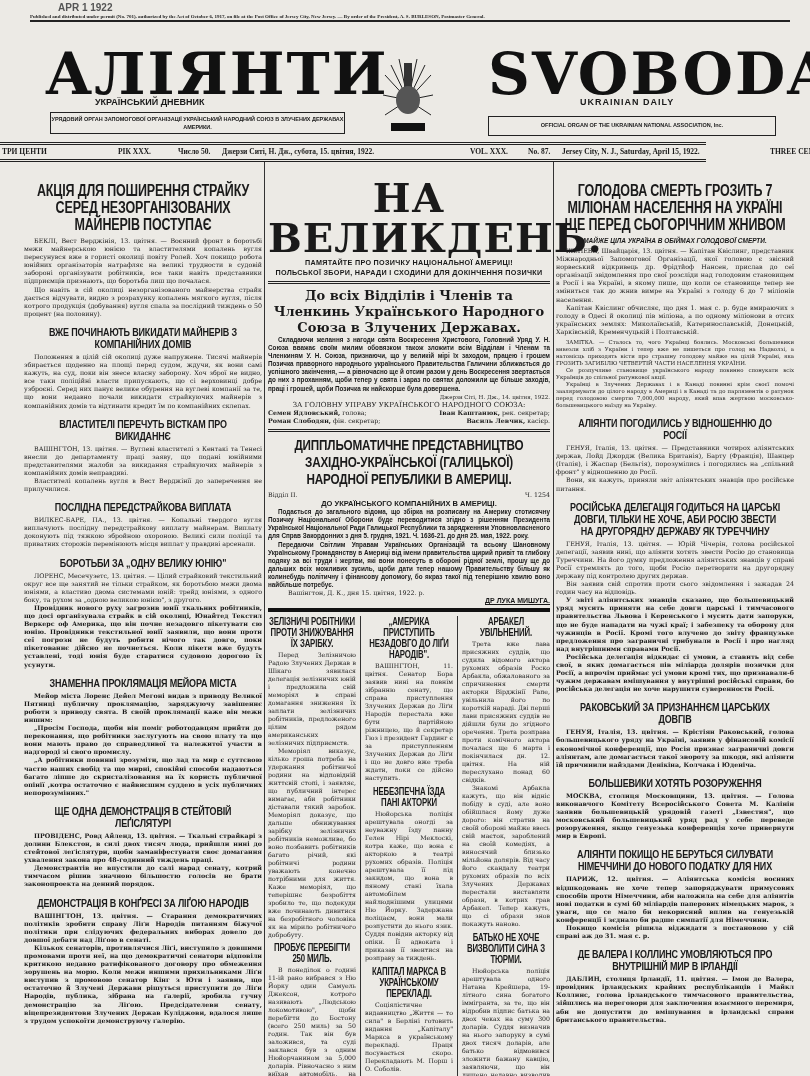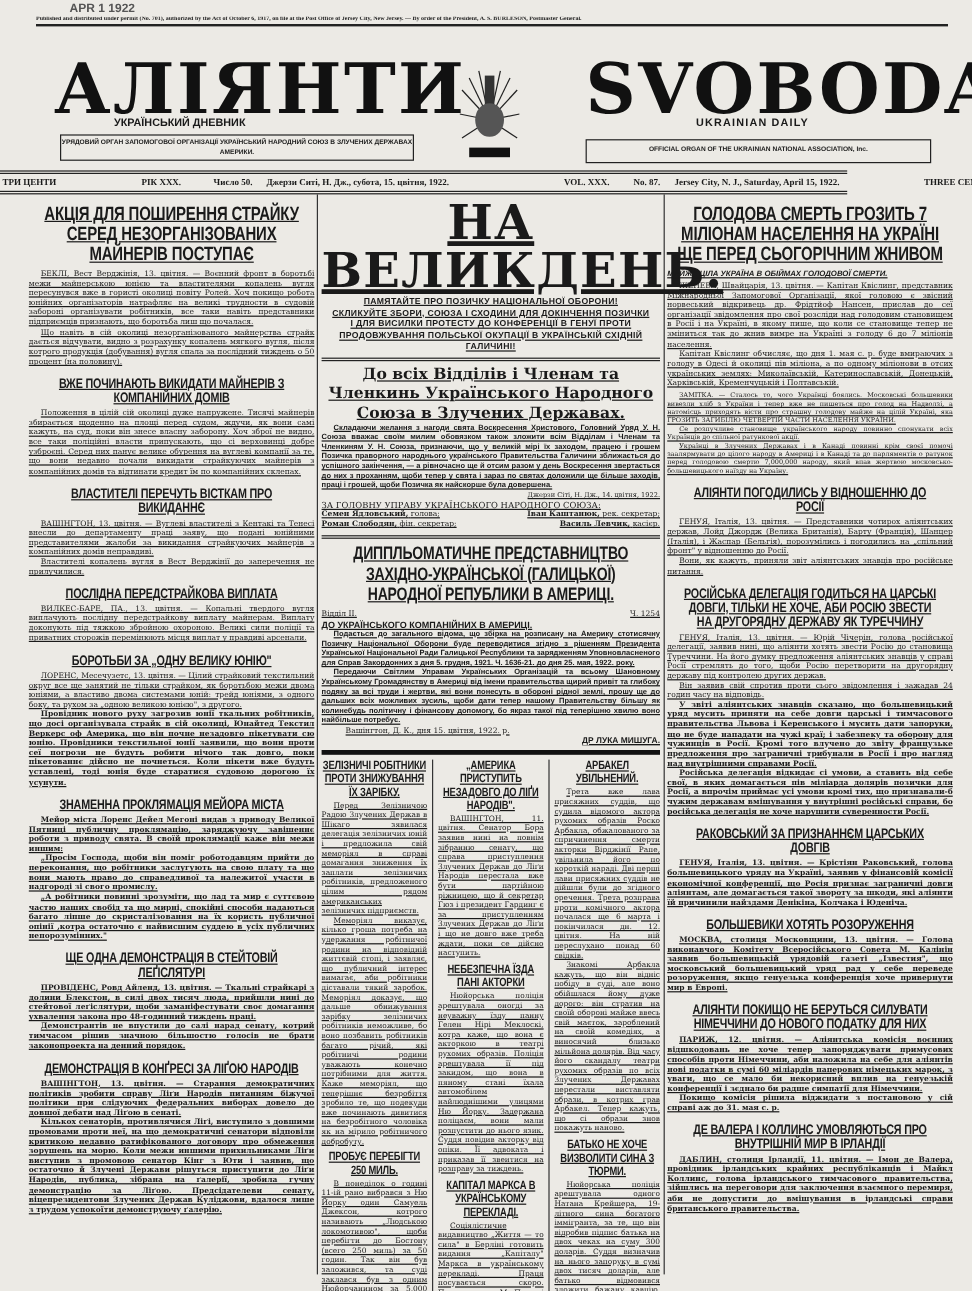--- a/index.html
+++ b/index.html
@@ -9,38 +9,38 @@
   .permit{position:absolute;left:30px;top:14px;width:760px;font:bold 5px "Liberation Serif",serif;color:#222;white-space:nowrap;overflow:hidden;border-bottom:2px solid #222;padding-bottom:1px;}
   .mast-l{position:absolute;left:45px;top:40px;font:bold 58px "DejaVu Serif",serif;letter-spacing:2px;color:#111;}
   .mast-r{position:absolute;left:488px;top:40px;font:bold 58px "DejaVu Serif",serif;letter-spacing:2px;color:#111;}
   .sub-l{position:absolute;left:95px;top:97px;font:bold 9px "Liberation Sans",sans-serif;}
   .sub-r{position:absolute;left:580px;top:97px;font:bold 9px "Liberation Sans",sans-serif;letter-spacing:1px;}
   .box-l{position:absolute;left:50px;top:112px;width:295px;height:22px;border:1.5px solid #222;font:bold 5.5px "Liberation Sans",sans-serif;text-align:center;line-height:8px;padding-top:2px;box-sizing:border-box;}
   .box-r{position:absolute;left:488px;top:116px;width:288px;height:20px;border:1.5px solid #222;font:bold 5.5px "Liberation Sans",sans-serif;text-align:center;line-height:16px;box-sizing:border-box;}
   .emblem{position:absolute;left:383px;top:55px;width:50px;height:85px;}
   .dateline{position:absolute;left:0;top:142px;width:706px;height:14px;border-top:3px double #222;border-bottom:3px double #222;font:bold 7.5px "Liberation Serif",serif;}
   .dateline span{position:absolute;top:2px;white-space:nowrap;}
-  .col{position:absolute;top:166px;font-size:6.3px;line-height:8.1px;text-decoration:underline;}
+  .col{position:absolute;top:178px;font-size:6.3px;line-height:8.1px;}
   .col-l{left:24px;width:238px;}
   .col-m{left:268px;width:282px;}
   .col-r{left:556px;width:238px;}
   .vrule{position:absolute;top:162px;width:1px;background:#333;height:900px;}
   .hd{font-family:"Liberation Sans",sans-serif;font-weight:bold;text-align:center;text-transform:uppercase;transform:scaleX(.78);transform-origin:center;letter-spacing:-.2px;}
   .h1{font-size:18px;line-height:18px;margin:4px -30px 4px;}
   .h2{font-size:11.5px;line-height:12px;margin:8px -20px 3px;}
   .p{text-align:justify;text-indent:10px;margin:0;}
   .p.b{font-weight:bold;}
   .big{font:bold 40px "DejaVu Serif",serif;text-align:center;letter-spacing:1px;margin:0 0 0;line-height:40px;}
   .ribbon{font:bold 7.2px "Liberation Sans",sans-serif;text-align:center;line-height:9.5px;letter-spacing:.3px;}
   .dbl{border-top:3px double #222;margin:4px 0;}
   .thick{border-top:4px solid #111;margin:4px 0;}
   .h-serif{font:bold 13px "DejaVu Serif",serif;text-align:center;line-height:16px;}
   .sig{display:flex;justify-content:space-between;font-size:6.3px;}
   .right{text-align:right;}
-  .center{}
+  .center{text-align:center;}
   .sub3{display:flex;gap:4px;}
   .sub3 > div{flex:1;font-size:6.2px;line-height:8px;}
   .sub3 .sep{flex:0 0 1px;background:#333;}
 </style>
 </head>
 <body>
 
 <div class="page">
 
   <div class="stamp">APR 1 1922</div>
@@ -107,25 +107,24 @@
     <div class="hd h2">ЩЕ ОДНА ДЕМОНСТРАЦІЯ В СТЕЙТОВІЙ ЛЕҐІСЛЯТУРІ</div>
     <p class="p b">ПРОВІДЕНС, Ровд Айленд, 13. цвітня. — Ткальні страйкарі з долини Блекстон, в силі двох тисяч люда, прийшли нині до стейтової леґіслятури, щоби заманіфестувати своє домагання ухвалення закона про 48-годинний тиждень праці.</p>
     <p class="p b">Демонстрантів не впустили до салі нарад сенату, котрий тимчасом рішив значною більшостю голосів не брати законопроекта на денний порядок.</p>
     <div class="hd h2">ДЕМОНСТРАЦІЯ В КОНҐРЕСІ ЗА ЛІҐОЮ НАРОДІВ</div>
     <p class="p b">ВАШІНГТОН, 13. цвітня. — Старання демократичних політиків зробити справу Ліґи Народів питанням біжучої політики при слідуючих федеральних виборах довело до довшої дебати над Ліґою в сенаті.</p>
     <p class="p b">Кількох сенаторів, противлячися Ліґі, виступило з довшими промовами проти неї, на що демократичні сенатори відповіли критикою недавно ратифікованого договору про обмеження зорушень на морю. Коли межи иншими прихильниками Ліґи виступив з промовою сенатор Кінг з Юти і заявив, що остаточно й Злучені Держави рішуться приступити до Ліґи Народів, публика, зібрана на ґалерії, зробила гучну демонстрацію за Ліґою. Предсідателеви сенату, віцепрезидентови Злучених Держав Куліджови, вдалося лише з трудом успокоїти демонструючу ґалерію.</p>
   </div>
 
   <div class="col col-m">
     <div class="big">НА ВЕЛИКДЕНЬ.</div>
-    <div class="ribbon">ПАМЯТАЙТЕ ПРО ПОЗИЧКУ НАЦІОНАЛЬНОЇ ОБОРОНИ!</div>
-    <div class="ribbon">СКЛИКУЙТЕ ЗБОРИ, СОЮЗА І СХОДИНИ ДЛЯ ДОКІНЧЕННЯ ПОЗИЧКИ</div>
-    <div class="ribbon">І ДЛЯ ВИСИЛКИ ПРОТЕСТУ ДО КОНФЕРЕНЦІЇ В ГЕНУЇ ПРОТИ ПРОДОВЖУВАННЯ ПОЛЬСЬКОЇ ОКУПАЦІЇ В УКРАЇНСЬКІЙ СХІДНІЙ ГАЛИЧИНІ!</div>
+    <div class="ribbon">ПАМЯТАЙТЕ ПРО ПОЗИЧКУ НАЦІОНАЛЬНОЇ АМЕРИЦІ!</div>
+    <div class="ribbon">ПОЛЬСЬКОЇ ЗБОРИ, НАРАДИ І СХОДИНИ ДЛЯ ДОКІНЧЕННЯ ПОЗИЧКИ</div>
     <div class="dbl"></div>
-    <div class="h-serif">До всіх Відділів і Членам та Членкинь Українського Народного Союза в Злучених Державах.</div>
+    <div class="h-serif">До всіх Відділів і Членів та Членкинь Українського Народного Союза в Злучених Державах.</div>
     <p class="p b" style="font-family:'Liberation Sans',sans-serif">Складаючи желання з нагоди свята Воскресення Христового, Головний Уряд У. Н. Союза вважає своїм милим обовязком також зложити всім Відділам і Членам та Членкиням У. Н. Союза, признаючи, що у великій мірі їх заходом, працею і грошем Позичка праворного народнього українського Правительства Галичини зближається до успішного закінчення, — а рівночасно ще й отсим разом у день Воскресення звертається до них з проханням, щоби тепер у свята і зараз по святах доложили ще більше заходів, праці і грошей, щоби Позичка як найскорше була довершена.</p>
     <div class="right" style="font-size:5.5px">Джерзи Сіті, Н. Дж., 14. цвітня, 1922.</div>
     <div class="center" style="font-size:7px">ЗА ГОЛОВНУ УПРАВУ УКРАЇНСЬКОГО НАРОДНОГО СОЮЗА:</div>
     <div class="sig">
       <span><b>Семен Ядловський,</b> <span>голова;</span></span>
       <span><b>Іван Каштанюк,</b> <span>рек. секретар;</span></span>
     </div>
     <div class="sig">
       <span><b>Роман Слободян,</b> <span>фін. секретар;</span></span>
       <span><b>Василь Левчик,</b> <span>касієр.</span></span>

